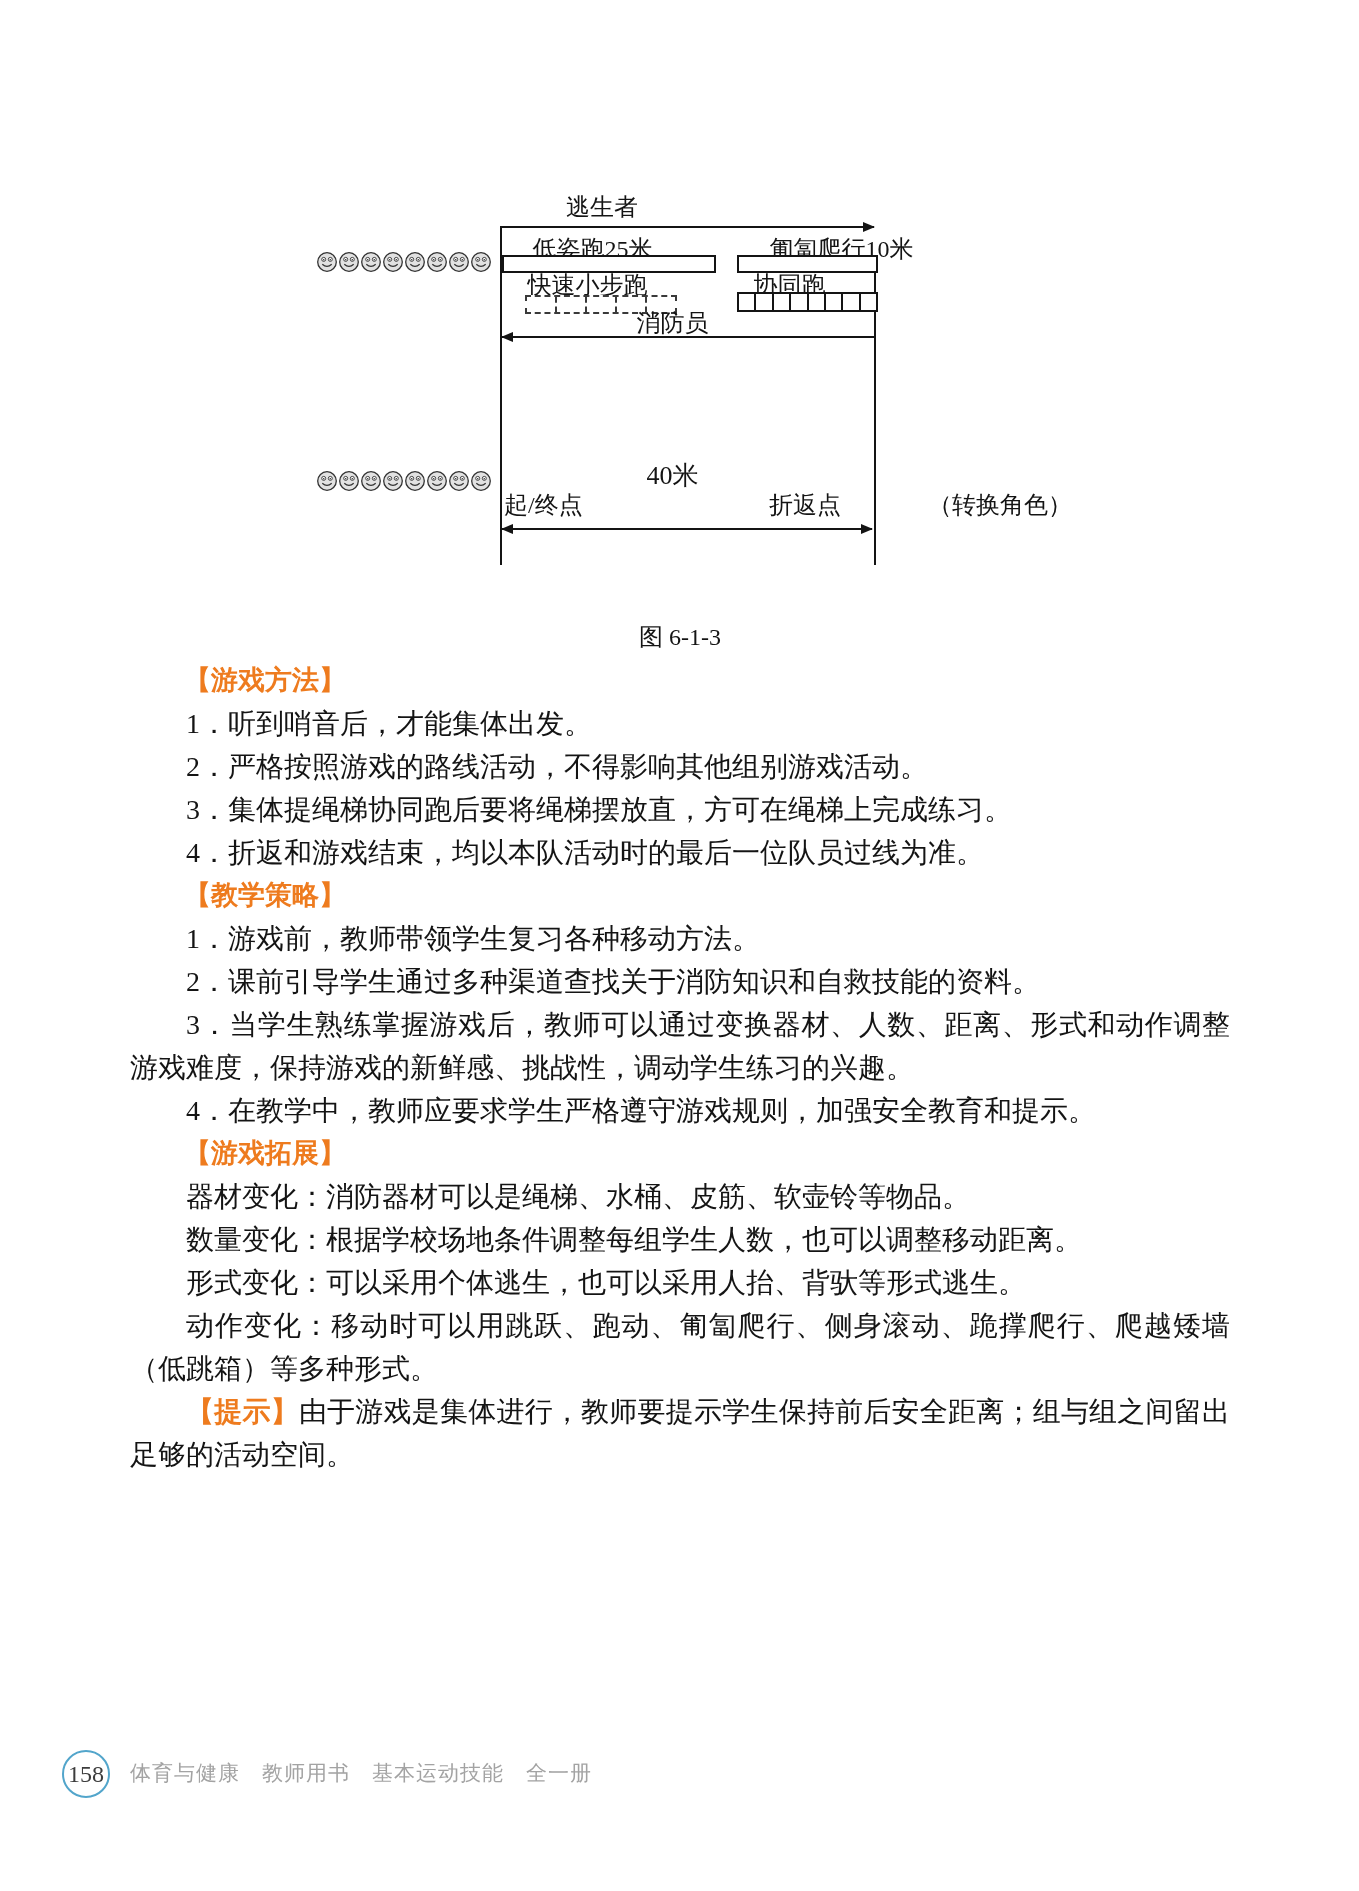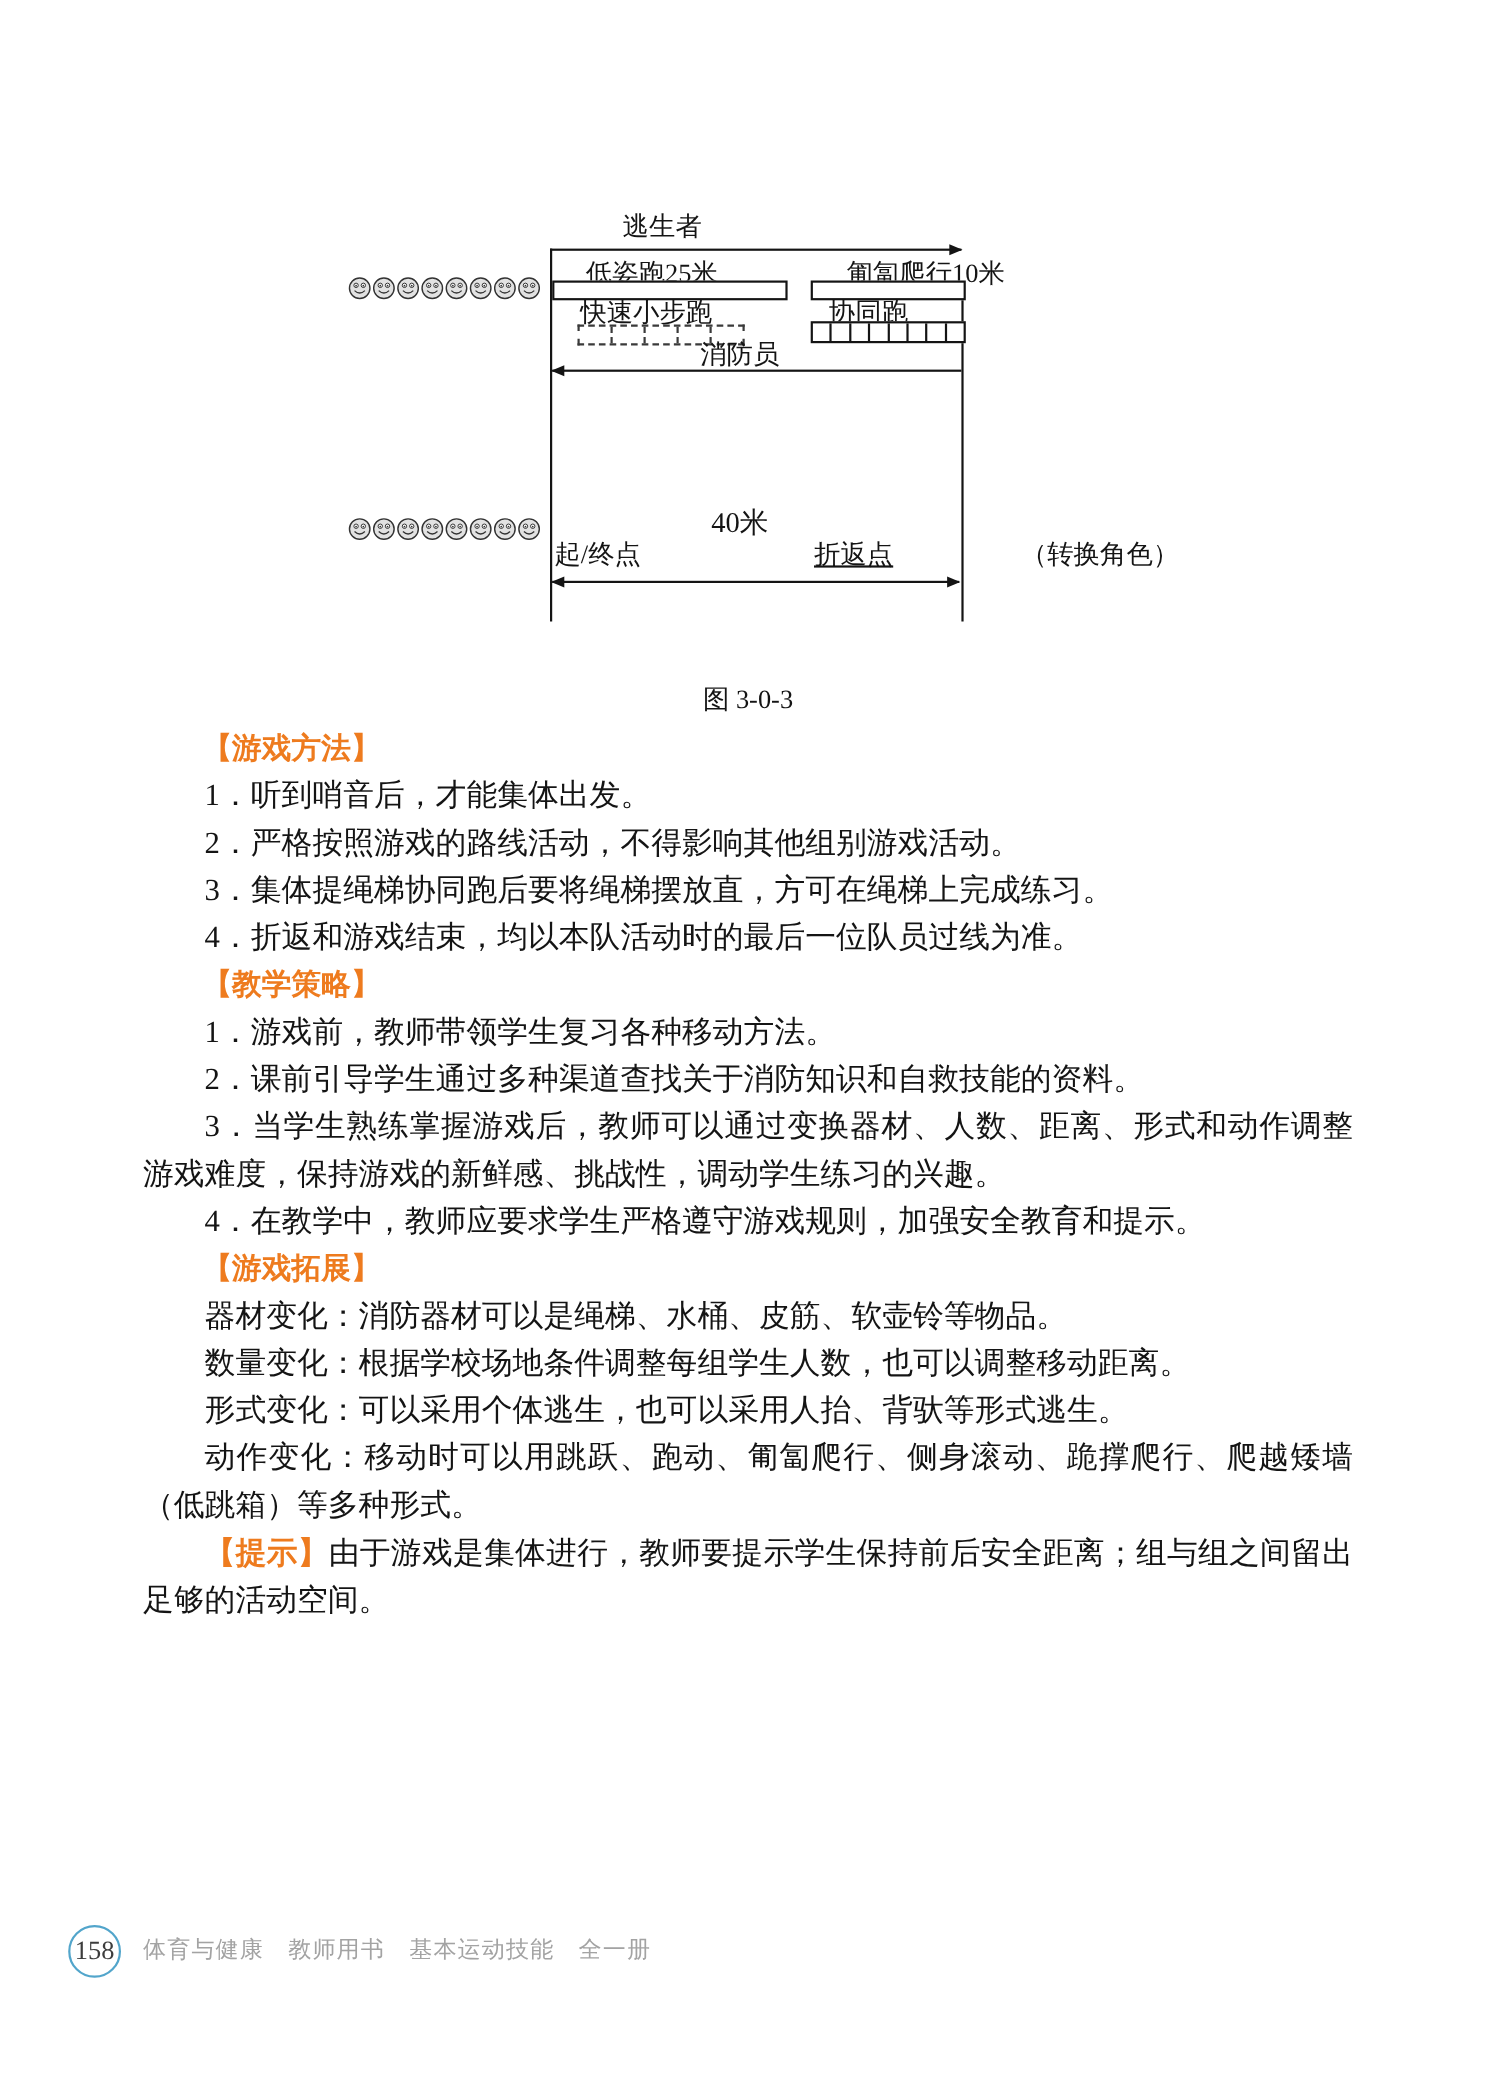--- a/index.html
+++ b/index.html
@@ -274,32 +274,32 @@
         <span class="cell"></span>
       </div>
 
     <div class="dlabel" style="left:600px; top:310px; width:145px;">消防员</div>
     <div class="arrow" style="left:502px; top:336px; width:372px;">
       <span class="ah l"></span>
     </div>
 
     <div class="dlabel" style="left:600px; top:463px; width:145px; font-size:26px;">40米</div>
     <div class="dlabel" style="left:504px; top:492px; width:130px; text-align:left;">起/终点</div>
-    <div class="dlabel" style="left:740px; top:492px; width:130px; text-align:left;text-decoration:underline;">折返点</div>
+    <div class="dlabel" style="left:740px; top:492px; width:130px; text-align:center;">折返点</div>
     <div class="arrow" style="left:502px; top:528px; width:370px;">
       <span class="ah l"></span>
       <span class="ah r"></span>
     </div>
 
     <div class="dlabel" style="left:920px; top:492px; width:160px;">（转换角色）</div>
   </div>
 
   <div class="content">
 
-    <p class="caption">图 3-0-3</p>
+    <p class="caption">图 6-1-3</p>
 
     <p class="sec-heading">【游戏方法】</p>
 
     <p>1．听到哨音后，才能集体出发。</p>
     <p>2．严格按照游戏的路线活动，不得影响其他组别游戏活动。</p>
     <p>3．集体提绳梯协同跑后要将绳梯摆放直，方可在绳梯上完成练习。</p>
     <p>4．折返和游戏结束，均以本队活动时的最后一位队员过线为准。</p>
 
     <p class="sec-heading">【教学策略】</p>
     <p>1．游戏前，教师带领学生复习各种移动方法。</p>

